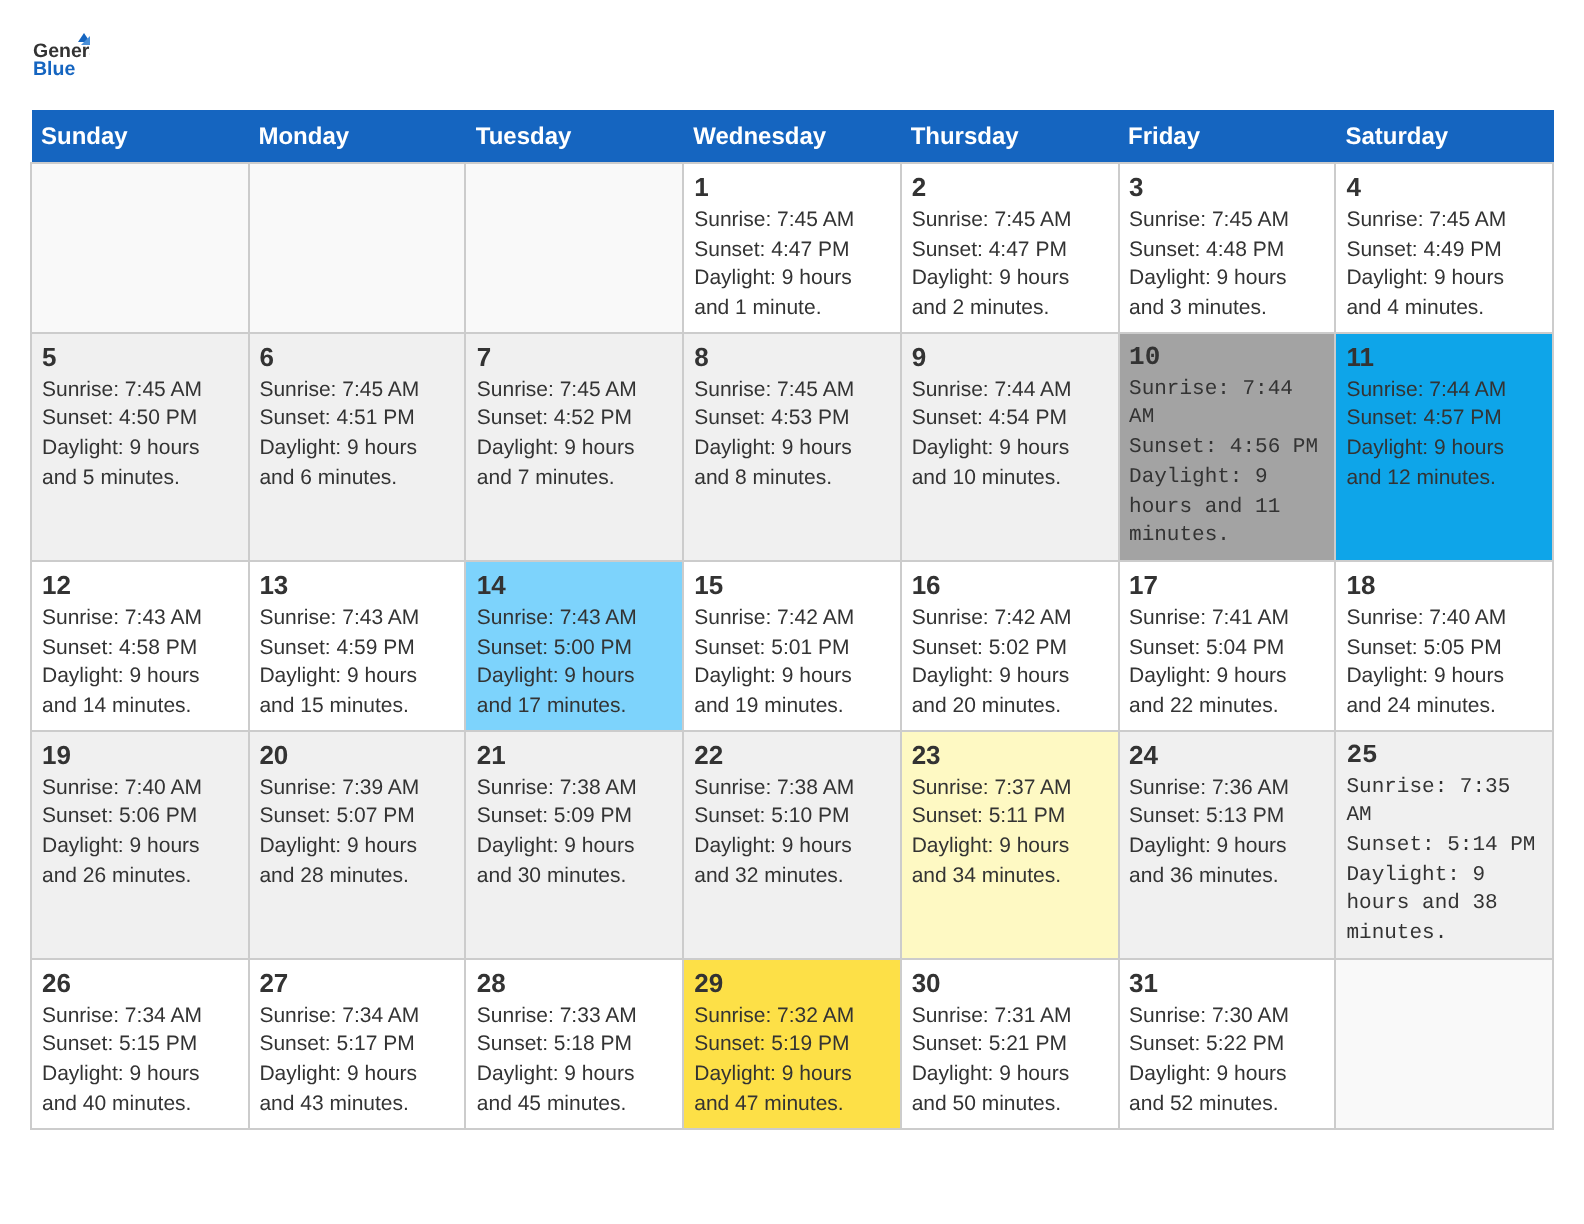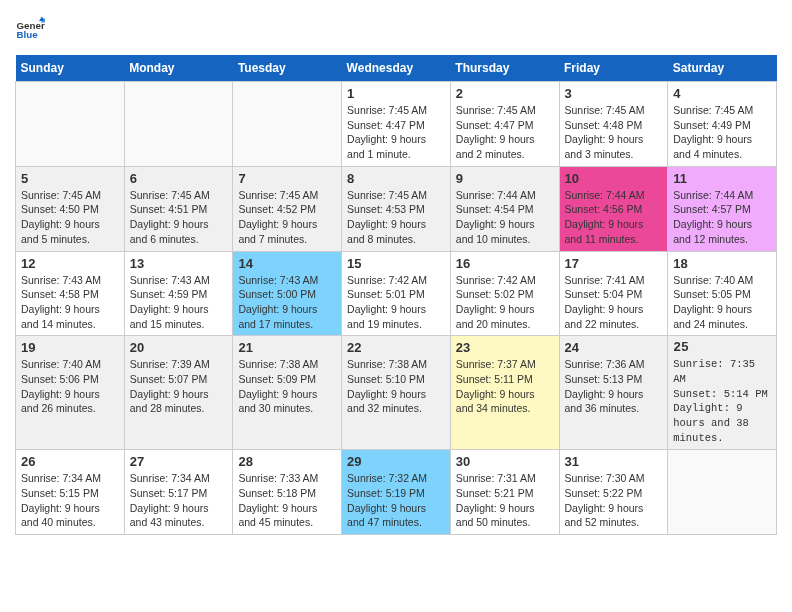--- a/index.html
+++ b/index.html
@@ -167,27 +167,27 @@
           <div class="cell-info" style="white-space: pre-line;">Sunrise: 7:45 AM
 Sunset: 4:53 PM
 Daylight: 9 hours and 8 minutes.</div>
         </td>
         <td style="background-color: rgb(240, 240, 240);">
           <span class="cell-number">9</span>
           <div class="cell-info" style="white-space: pre-line;">Sunrise: 7:44 AM
 Sunset: 4:54 PM
 Daylight: 9 hours and 10 minutes.</div>
         </td>
-        <td style="background-color: #ec4899;">
+        <td style="background-color: #a3a3a3; font-family: Liberation Mono, monospace;">
           <span class="cell-number">10</span>
           <div class="cell-info" style="white-space: pre-line;">Sunrise: 7:44 AM
 Sunset: 4:56 PM
 Daylight: 9 hours and 11 minutes.</div>
         </td>
-        <td style="background-color: #f0abfc; margin-top: 32px;">
+        <td style="background-color: #0ea5e9; margin-top: 32px;">
           <span class="cell-number">11</span>
           <div class="cell-info" style="white-space: pre-line;">Sunrise: 7:44 AM
 Sunset: 4:57 PM
 Daylight: 9 hours and 12 minutes.</div>
         </td>
       </tr>
       <tr>
         <td style="background-color: rgb(255, 255, 255);">
           <span class="cell-number">12</span>
           <div class="cell-info" style="white-space: pre-line;">Sunrise: 7:43 AM
@@ -287,21 +287,21 @@
           <div class="cell-info" style="white-space: pre-line;">Sunrise: 7:34 AM
 Sunset: 5:17 PM
 Daylight: 9 hours and 43 minutes.</div>
         </td>
         <td style="background-color: rgb(255, 255, 255);">
           <span class="cell-number">28</span>
           <div class="cell-info" style="white-space: pre-line;">Sunrise: 7:33 AM
 Sunset: 5:18 PM
 Daylight: 9 hours and 45 minutes.</div>
         </td>
-        <td style="background-color: #7dd3fc;">
+        <td style="background-color: #fde047;">
           <span class="cell-number">29</span>
           <div class="cell-info" style="white-space: pre-line;">Sunrise: 7:32 AM
 Sunset: 5:19 PM
 Daylight: 9 hours and 47 minutes.</div>
         </td>
         <td style="background-color: rgb(255, 255, 255);">
           <span class="cell-number">30</span>
           <div class="cell-info" style="white-space: pre-line;">Sunrise: 7:31 AM
 Sunset: 5:21 PM
 Daylight: 9 hours and 50 minutes.</div>

